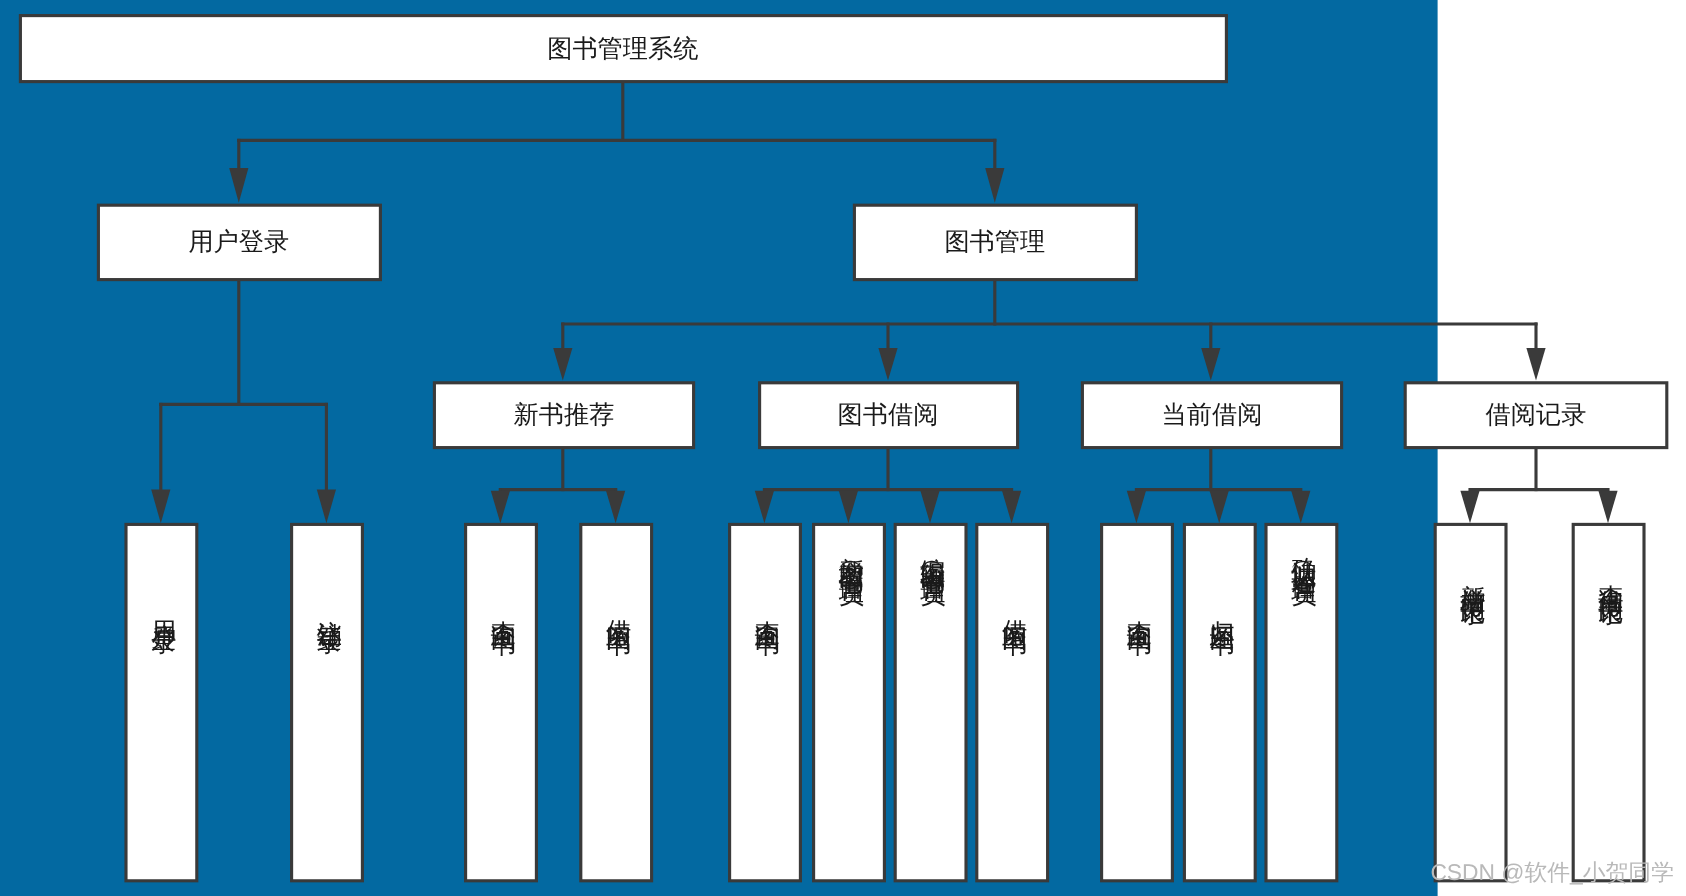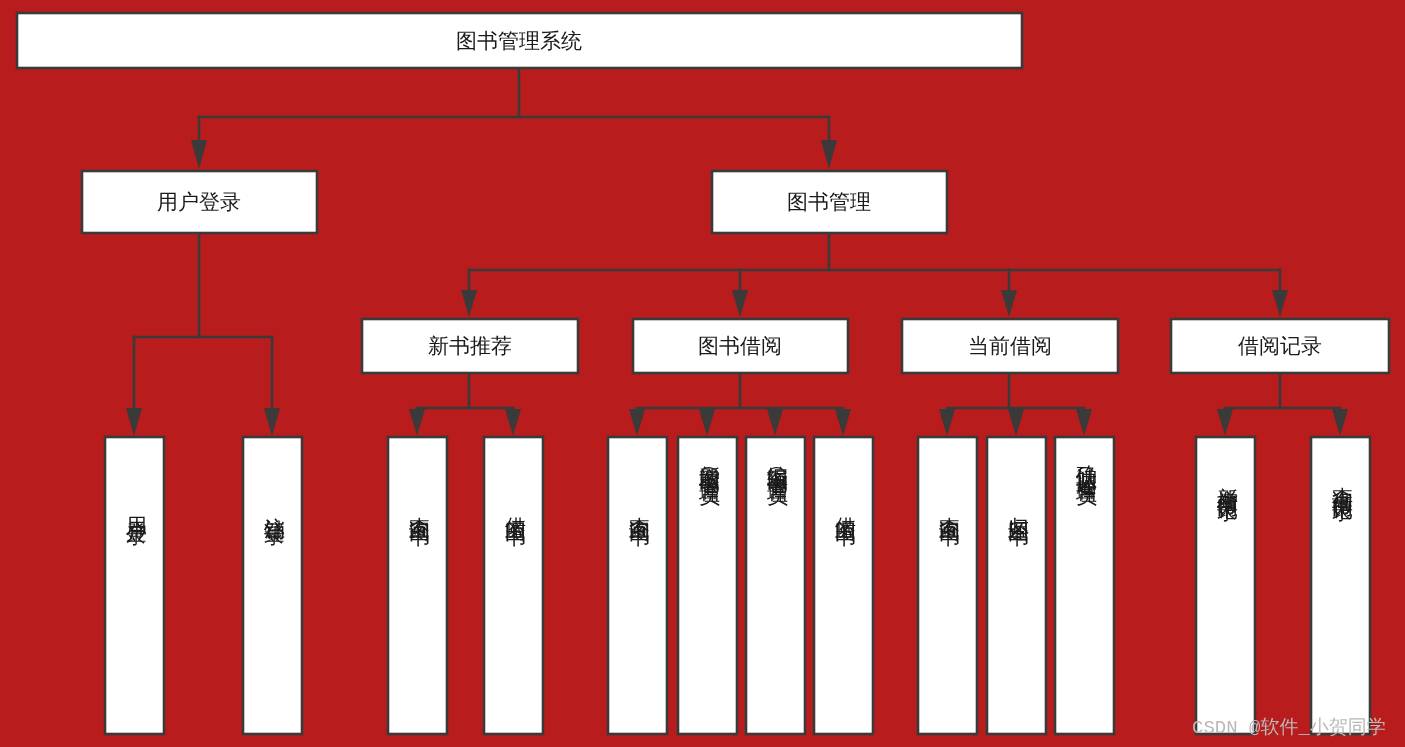--- a/index.html
+++ b/index.html
@@ -8,23 +8,23 @@
     background: #ffffff;
   }
   body {
     width: 1405px;
     height: 747px;
     font-family: "Liberation Sans", "DejaVu Sans", sans-serif;
     overflow: hidden;
   }
   #diagram-root {
     position: relative;
-    width: 1405px;
+    width: 1198px;
     height: 747px;
-    background: #b91c1c;
+    background: #0369a1;
   }
   svg#flow-svg {
     position: absolute;
     top: 0;
     left: 0;
     width: 1405px;
     height: 747px;
     display: block;
   }
   .node-rect {
@@ -53,21 +53,21 @@
     font-family: "Liberation Sans", "DejaVu Sans", sans-serif;
     font-size: 21px;
     fill: #1a1a1a;
     writing-mode: vertical-rl;
     text-orientation: upright;
     letter-spacing: 3px;
     dominant-baseline: middle;
   }
   .watermark-text {
     position: absolute;
-    font-family: Liberation Mono, monospace;
+    font-family: Liberation Sans, sans-serif;
     font-size: 19px;
     color: #b9b9b9;
     white-space: nowrap;
     left: 1192px;
     top: 714px;
     pointer-events: none;
   }
 </style>
 </head>
 <body>

